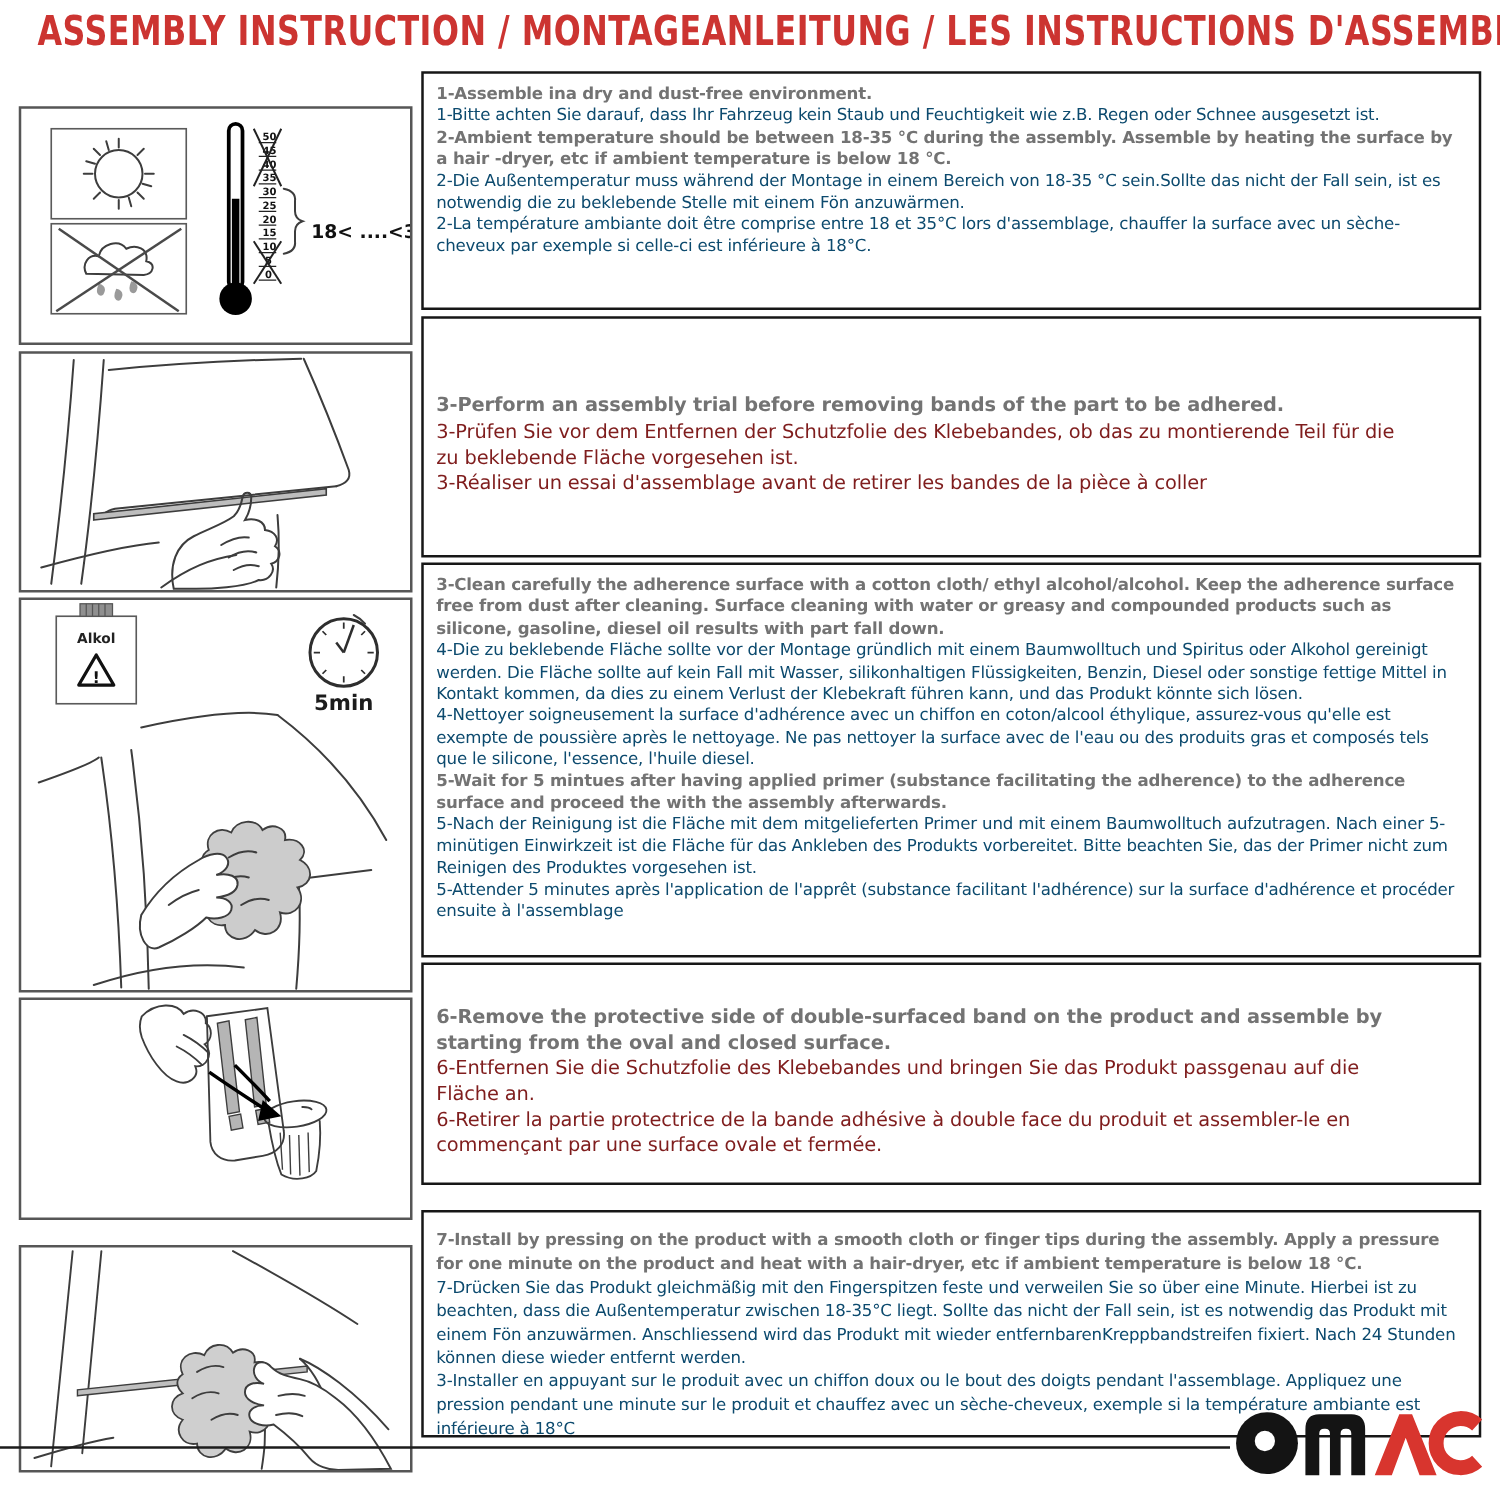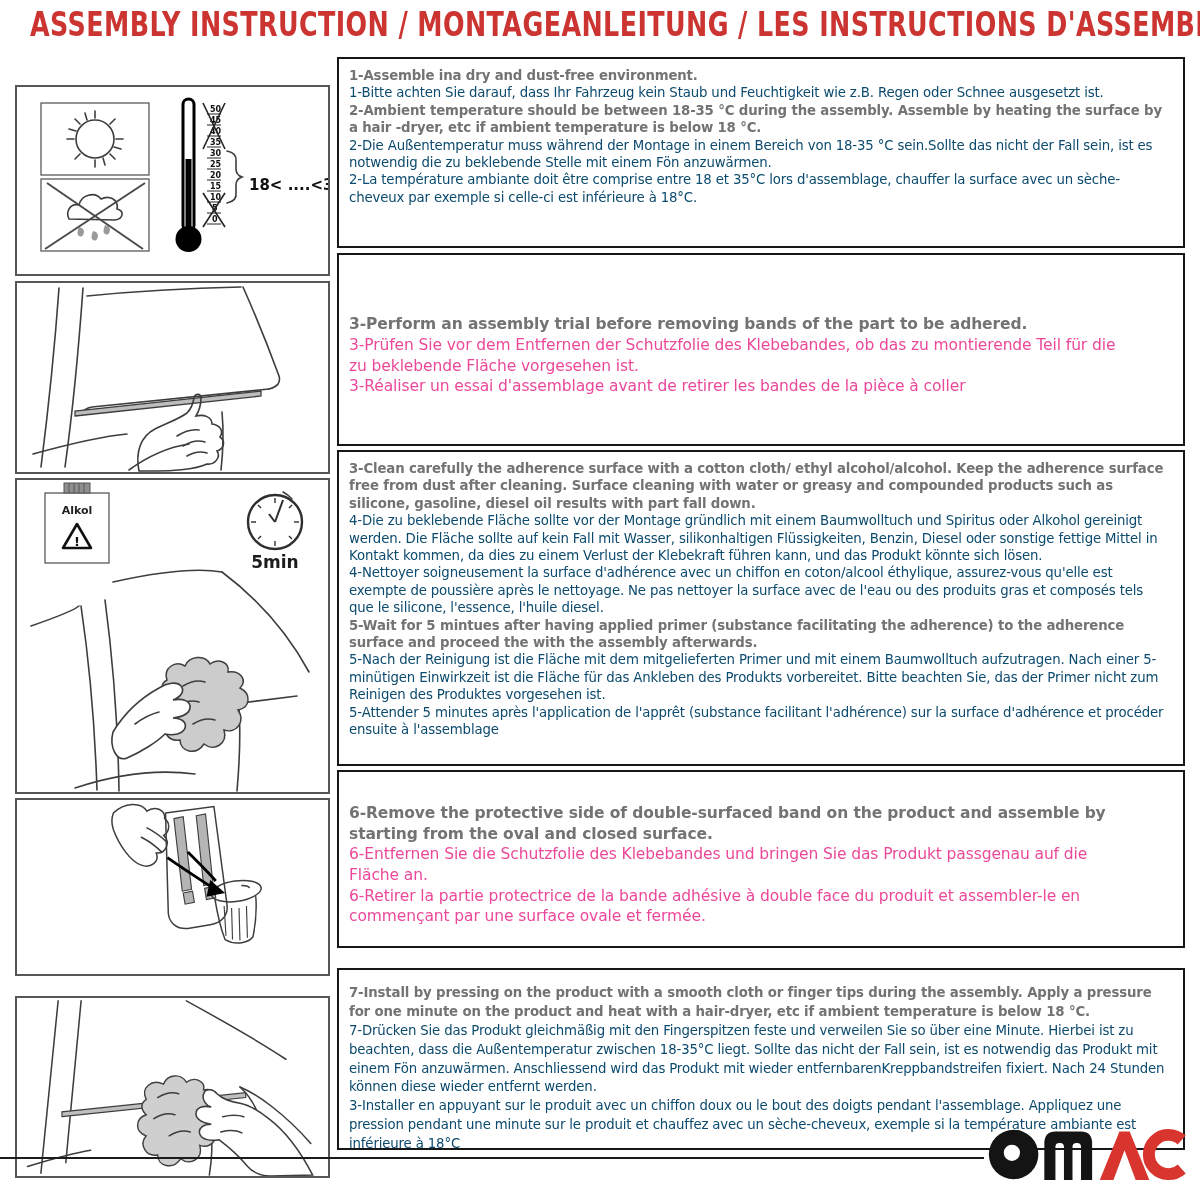--- a/index.html
+++ b/index.html
@@ -25,21 +25,21 @@
   }
   .illus svg{display:block;width:100%;height:100%}
   .txt{
     position:absolute;left:322px;right:0;top:0;height:100%;
     border:2px solid #171717;box-sizing:border-box;background:#fff;
     padding:8px 12px 6px 10px;
   }
   .txt.center{display:flex;flex-direction:column;justify-content:center;padding-top:12px;padding-bottom:0}
   .txt p{margin:0}
   .s{font-size:13.3px;line-height:1.31;letter-spacing:-0.15px;color:#0c4a6e}
-  .l{font-size:15.5px;line-height:1.33;letter-spacing:-0.1px;color:#ec4899;max-width:775px}
+  .l{font-size:15.5px;line-height:1.33;letter-spacing:-0.1px;color:#7f1d1d;max-width:775px}
   .b{font-weight:bold;color:#737373}
   .gap{margin-top:17px}
   .r5 .txt{padding-top:14px}
   .r5 .s{line-height:1.42}
   .footer-rule{position:absolute;left:0;top:1157px;width:984px;height:2px;background:#1c1c1c}
   .logo{position:absolute;left:988px;top:1127px;width:198px;height:56px}
   .sr{position:absolute;width:1px;height:1px;overflow:hidden;clip:rect(0 0 0 0);white-space:nowrap}
   .ln{stroke:#3d3d3d;stroke-width:1.6;fill:none;stroke-linecap:round}
   .thin{stroke:#5a5a5a;stroke-width:1.3;fill:none}
   .num{font-size:8px;fill:#111;font-weight:bold}

